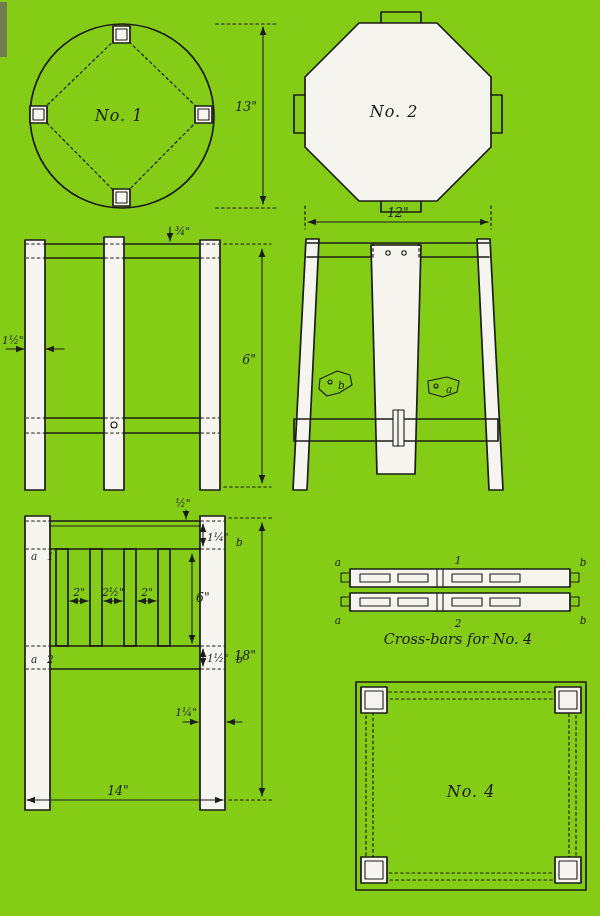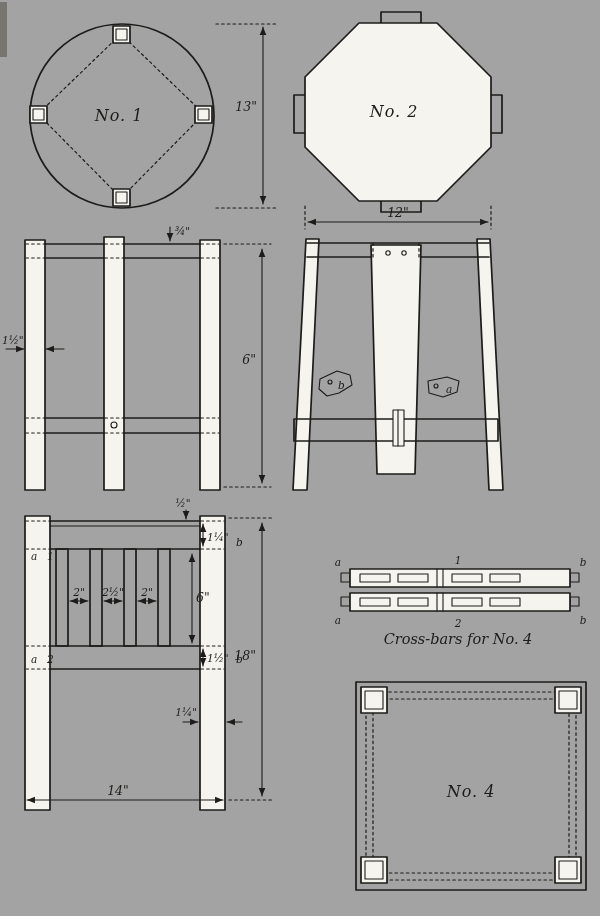--- a/index.html
+++ b/index.html
@@ -1,16 +1,16 @@
 <!DOCTYPE html>
 <html><head>
 <meta charset="utf-8">
 <style>
   html,body{margin:0;padding:0;background:#e9e7e2;}
-  .page{position:relative;width:600px;height:916px;background:#a3a3a3;overflow:hidden;}
+  .page{position:relative;width:600px;height:916px;background:#84cc16;overflow:hidden;}
   svg{display:block;}
   .ln{fill:none;stroke:#1d1c1a;stroke-width:1.7;stroke-linecap:round;stroke-linejoin:round;}
   .thin{stroke-width:1.1;}
   .dot{stroke-dasharray:2.5 3.2;stroke-width:1.2;}
   .wh{fill:#f6f4ef;}
   text{fill:#1d1c1a;stroke:none;}
   .t-lbl{font:italic 16px "DejaVu Serif",serif;letter-spacing:1px;}
   .t-dim{font:italic 12.5px "DejaVu Serif",serif;}
   .t-sm{font:italic 10.5px "DejaVu Serif",serif;}
   .t-cap{font:italic 14.5px "DejaVu Serif",serif;}

